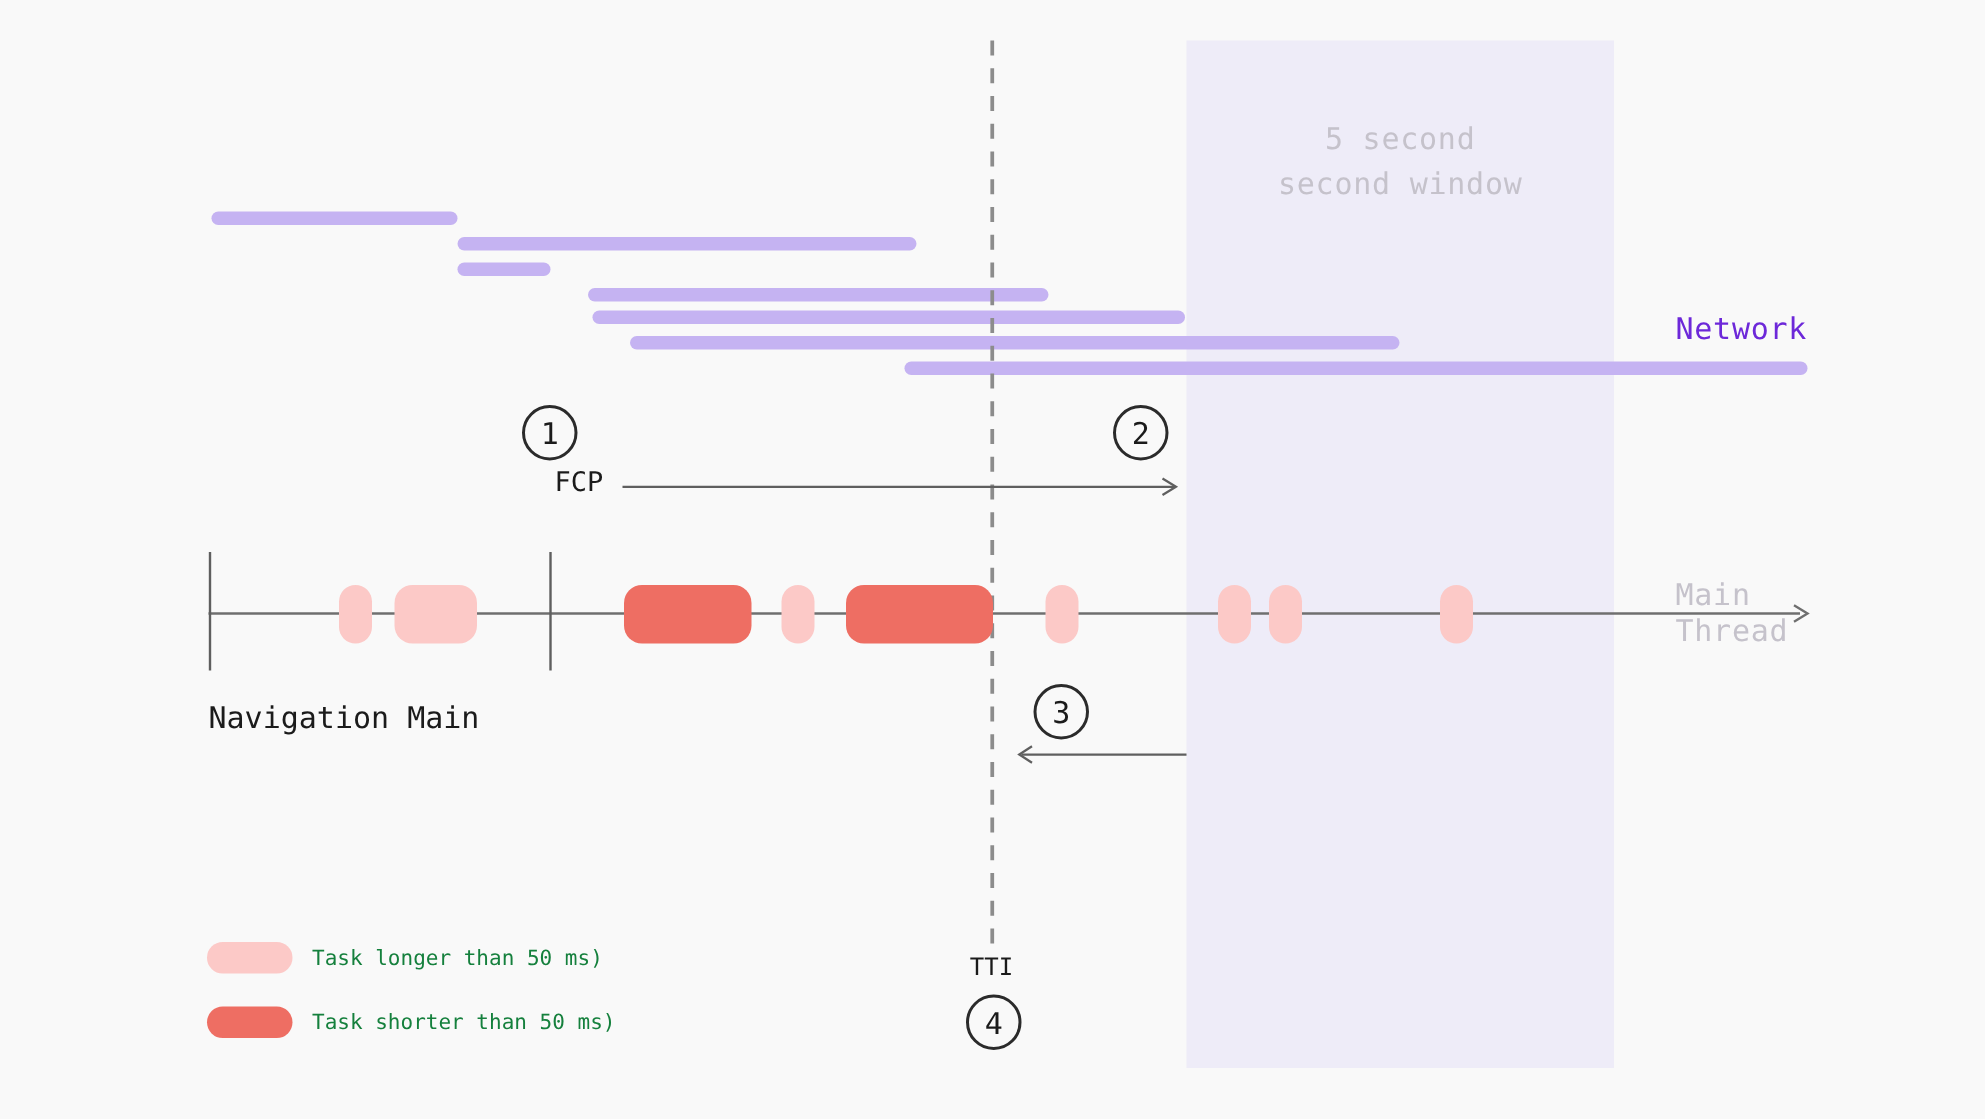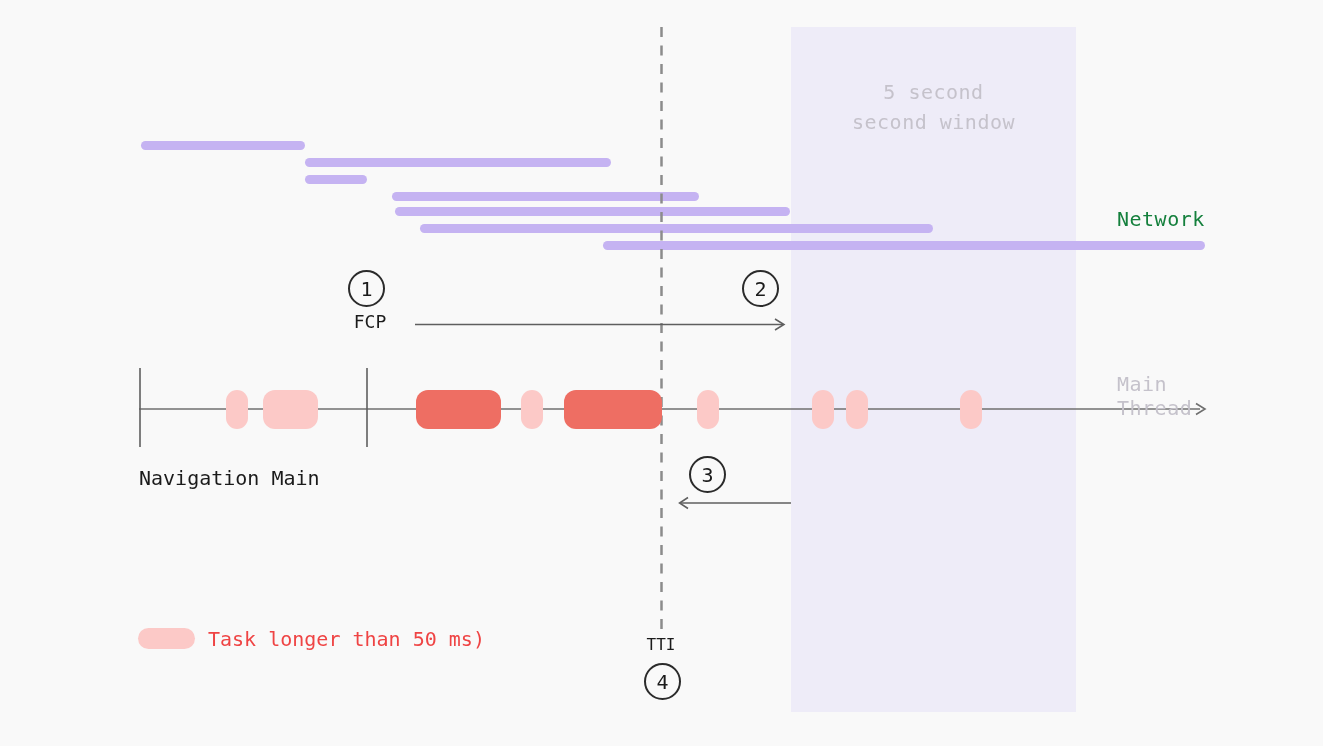--- a/index.html
+++ b/index.html
@@ -31,46 +31,46 @@
 
   #main-thread-tasks-layer{z-index:4;}
   .task{
     position:absolute;top:390px;height:39px;border-radius:12px;
   }
 
   .side-label{
     position:absolute;font-size:20px;z-index:5;letter-spacing:.5px;
   }
   .network-label{left:1117px;top:207px;}
-  .main-thread-label{left:1117px;top:372px;}
+  .main-thread-label{left:1117px;top:384px;}
 
   .marker{
     position:absolute;width:37px;height:37px;border-radius:50%;
     border:2px solid #2b2b2b;box-sizing:border-box;
     display:flex;align-items:center;justify-content:center;
     font-size:20px;color:#1b1b1b;z-index:5;background:transparent;
   }
   .marker-1{left:348px;top:270px;}
   .marker-2{left:742px;top:270px;}
   .marker-3{left:689px;top:456px;}
   .marker-4{left:644px;top:663px;}
 
   .text-label{position:absolute;color:#1b1b1b;z-index:5;}
-  .fcp-label{left:344px;top:311px;width:52px;text-align:center;font-size:18px;}
+  .fcp-label{left:360px;top:311px;width:52px;text-align:center;font-size:18px;}
   .tti-label{left:631px;top:635px;width:60px;text-align:center;font-size:16px;}
   .nav-start-label{left:139px;top:466px;font-size:20px;}
 
   .legend{position:absolute;left:138px;top:628px;z-index:5;}
   .legend-row{
     display:flex;align-items:center;height:21px;margin-bottom:22px;
   }
   .legend-swatch{
     width:57px;height:21px;border-radius:11px;margin-right:13px;flex:none;
   }
-  .legend-text{font-size:20px;color:#ef4444;white-space:nowrap;}
+  .legend-text{font-size:14px;color:#15803d;white-space:nowrap;}
 </style>
 </head>
 <body style="background: rgb(249, 249, 249);">
 
 <div class="canvas">
 
   <div class="quiet-window" style="background: rgb(238, 236, 248);">
     <div class="qw-label" style="color: rgb(197, 194, 203);">
       <div>5 second</div>
       <div>second window</div>
@@ -104,21 +104,21 @@
       <div class="task" style="left: 263px; width: 55px; background: rgb(252, 201, 199);"></div>
       <div class="task" style="left: 416px; width: 85px; background: rgb(238, 110, 99);"></div>
       <div class="task" style="left: 521px; width: 22px; background: rgb(252, 201, 199);"></div>
       <div class="task" style="left: 564px; width: 98px; background: rgb(238, 110, 99);"></div>
       <div class="task" style="left: 697px; width: 22px; background: rgb(252, 201, 199);"></div>
       <div class="task" style="left: 812px; width: 22px; background: rgb(252, 201, 199);"></div>
       <div class="task" style="left: 846px; width: 22px; background: rgb(252, 201, 199);"></div>
       <div class="task" style="left: 960px; width: 22px; background: rgb(252, 201, 199);"></div>
     </div>
 
-  <div class="side-label network-label" style="color: #15803d;">Network</div>
+  <div class="side-label network-label" style="color: #6d28d9;">Network</div>
   <div class="side-label main-thread-label" style="color: rgb(197, 194, 203);">Main Thread</div>
 
   <div class="marker marker-1">
     <span>1</span>
   </div>
   <div class="marker marker-2">
     <span>2</span>
   </div>
   <div class="marker marker-3">
     <span>3</span>
@@ -129,15 +129,19 @@
 
   <div class="text-label fcp-label">FCP</div>
   <div class="text-label tti-label">TTI</div>
   <div class="text-label nav-start-label">Navigation Main</div>
 
   <div class="legend">
     <div class="legend-row">
       <div class="legend-swatch" style="background: rgb(252, 201, 199);"></div>
       <div class="legend-text">Task longer than 50 ms)</div>
     </div>
+    <div class="legend-row">
+      <div class="legend-swatch" style="background: rgb(238, 110, 99);"></div>
+      <div class="legend-text">Task shorter than 50 ms)</div>
+    </div>
   </div>
 
 </div>
 
 </body></html>

